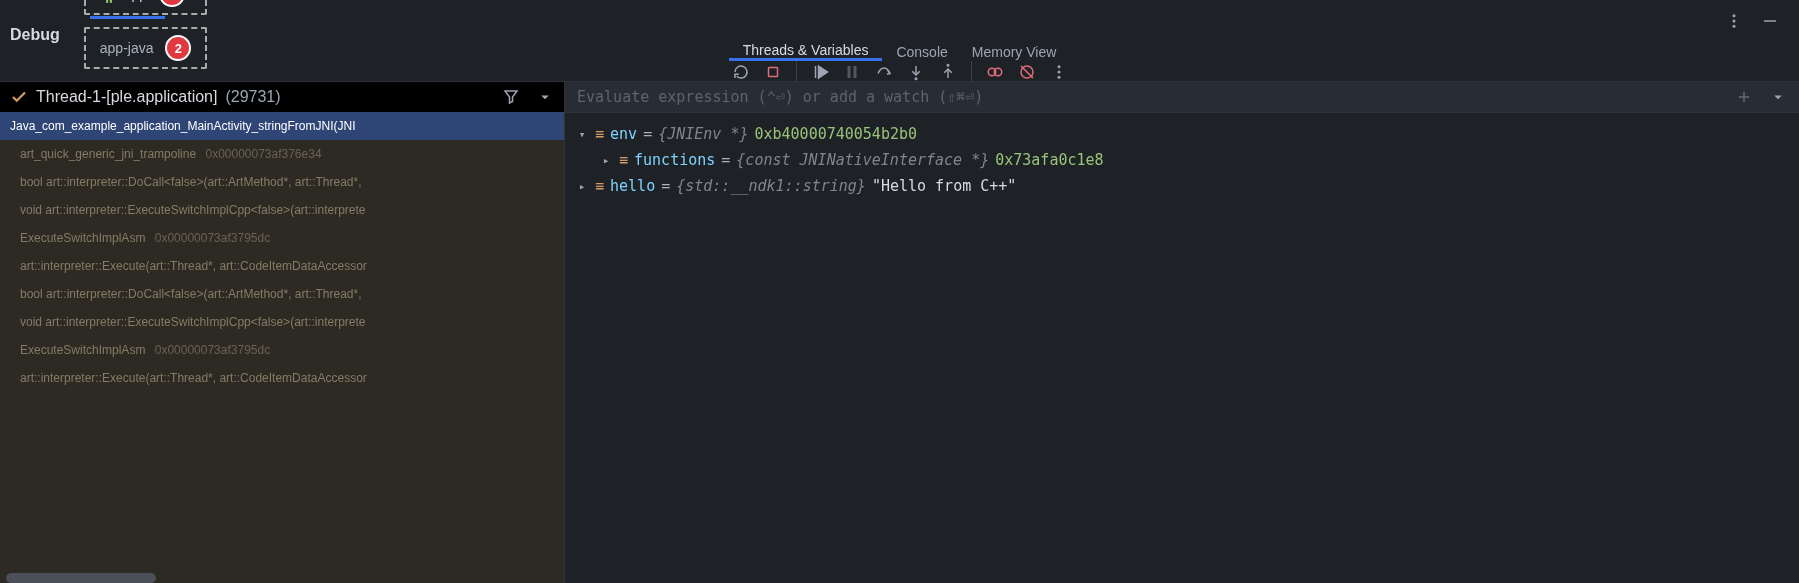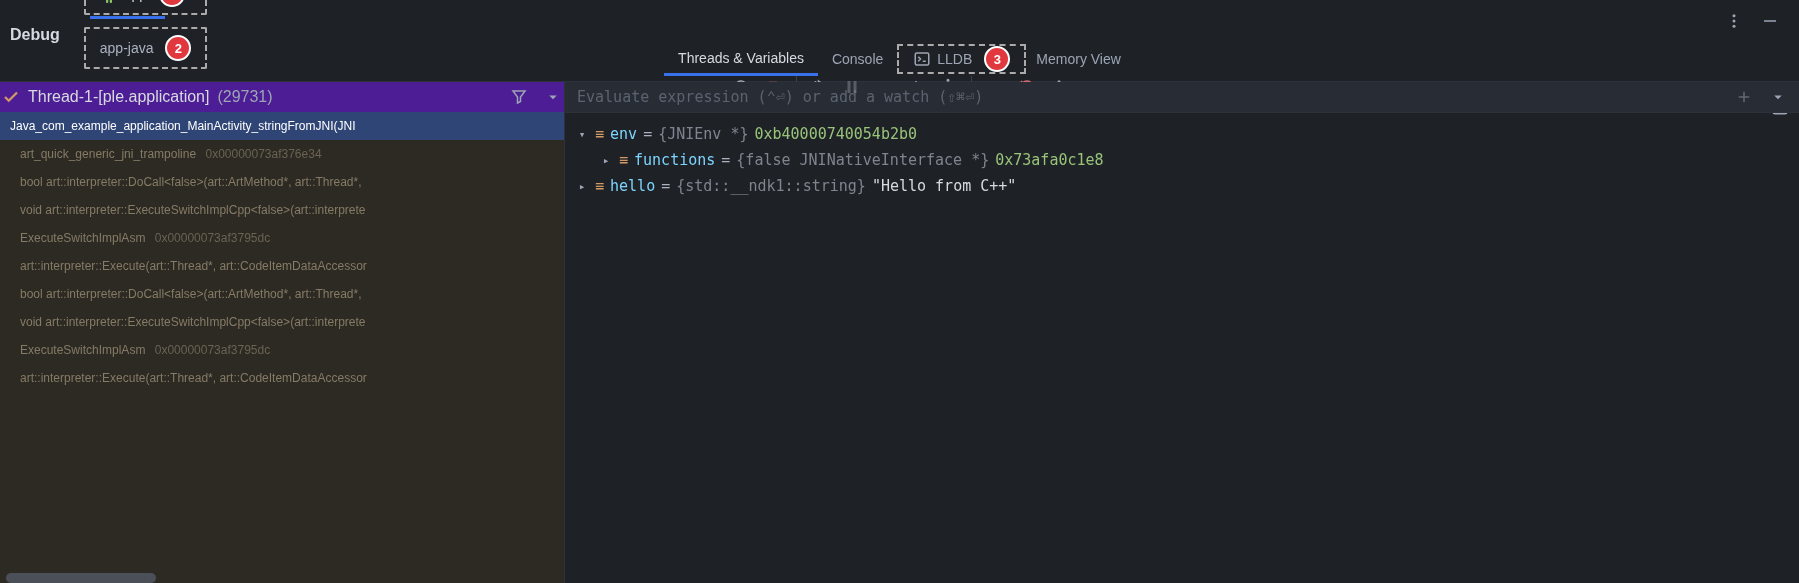--- a/index.html
+++ b/index.html
@@ -107,22 +107,22 @@
     .left-pane {
       width: 565px;
       display: flex;
       flex-direction: column;
       border-right: 1px solid #2c313a;
       overflow: hidden;
     }
     .thread-header {
       display: flex;
       align-items: center;
-      background: #4c1d95;
-      padding: 6px 2px;
+      background: #000000;
+      padding: 6px 10px;
       gap: 8px;
     }
     .thread-header .name { color: #d7dae0; font-size: 16px; }
     .thread-header .pid { color: #9da5b4; font-size: 16px; }
     .thread-header .right {
       margin-left: auto;
       display: flex;
       gap: 16px;
       align-items: center;
     }
@@ -182,21 +182,21 @@
       display: flex;
       align-items: center;
       padding: 4px 0;
       gap: 6px;
     }
     .var-row.indent1 { padding-left: 24px; }
     .arrow { width: 14px; color: #9da5b4; font-size: 11px; display:inline-block; text-align:center;}
     .var-icon { color: #d19a66; }
     .var-name { color: #7dd3fc; }
     .var-eq { color: #abb2bf; }
-    .var-type { color: #7f848e; }
+    .var-type { color: #7f848e; font-style: italic; }
     .var-val-hex { color: #98c379; }
     .var-val-str { color: #d7dae0; }
     .icon { display: inline-flex; align-items: center; justify-content: center; width: 18px; height: 18px; color: #9da5b4; }
     .icon.red { color: #e06c75; }
     .icon.green { color: #8cc265; }
     svg { width: 100%; height: 100%; }
   </style>
 </head>
 <body>
 
@@ -233,30 +233,20 @@
   </div>
 </div>
 
 <div class="sub-bar">
   <div class="sub-tabs">
     <div class="sub-tab active">
       <span>Threads &amp; Variables</span>
     </div>
     <div class="sub-tab">
       <span>Console</span>
-    </div>
-    <div class="sub-tab dashed">
-      <span class="icon">
-        <svg viewBox="0 0 24 24" fill="none" stroke="currentColor" stroke-width="2">
-            <rect x="3" y="4" width="18" height="16" rx="2"></rect>
-            <path d="M7 9l3 3-3 3M13 15h4"></path>
-          </svg>
-      </span>
-      <span>LLDB</span>
-      <span class="callout">3</span>
     </div>
     <div class="sub-tab" style="margin-left:-4px;">
       <span>Memory View</span>
     </div>
   </div>
   <div class="toolbar-icons">
     <span class="icon">
       <svg viewBox="0 0 24 24" fill="none" stroke="currentColor" stroke-width="2">
           <path d="M4 12a8 8 0 1 1 2.34 5.66"></path>
           <path d="M4 20v-5h5"></path>
@@ -416,21 +406,21 @@
         <span class="var-name">env</span>
         <span class="var-eq">=</span>
         <span class="var-type">{JNIEnv *}</span>
         <span class="var-val-hex">0xb40000740054b2b0</span>
       </div>
       <div class="var-row indent1">
         <span class="arrow">▸</span>
         <span class="var-icon">≡</span>
         <span class="var-name">functions</span>
         <span class="var-eq">=</span>
-        <span class="var-type">{false JNINativeInterface *}</span>
+        <span class="var-type">{const JNINativeInterface *}</span>
         <span class="var-val-hex">0x73afa0c1e8</span>
       </div>
       <div class="var-row">
         <span class="arrow">▸</span>
         <span class="var-icon">≡</span>
         <span class="var-name">hello</span>
         <span class="var-eq">=</span>
         <span class="var-type">{std::__ndk1::string}</span>
         <span class="var-val-str">"Hello from C++"</span>
       </div>

